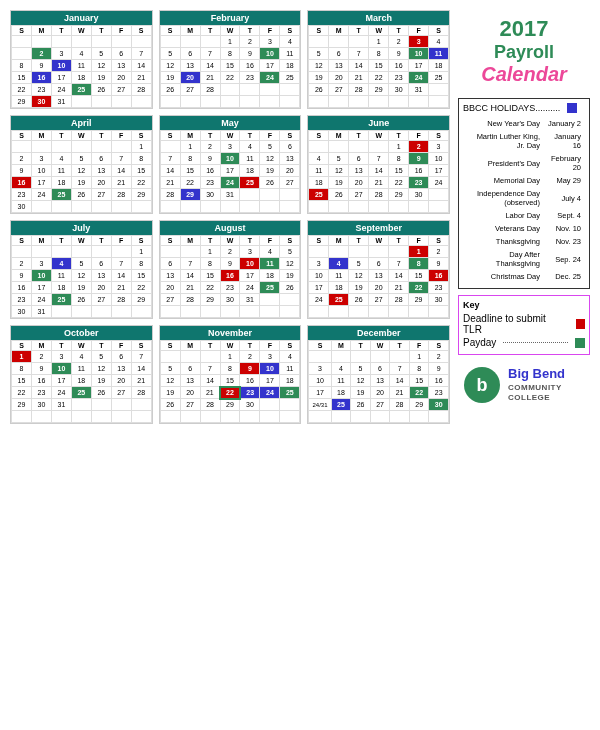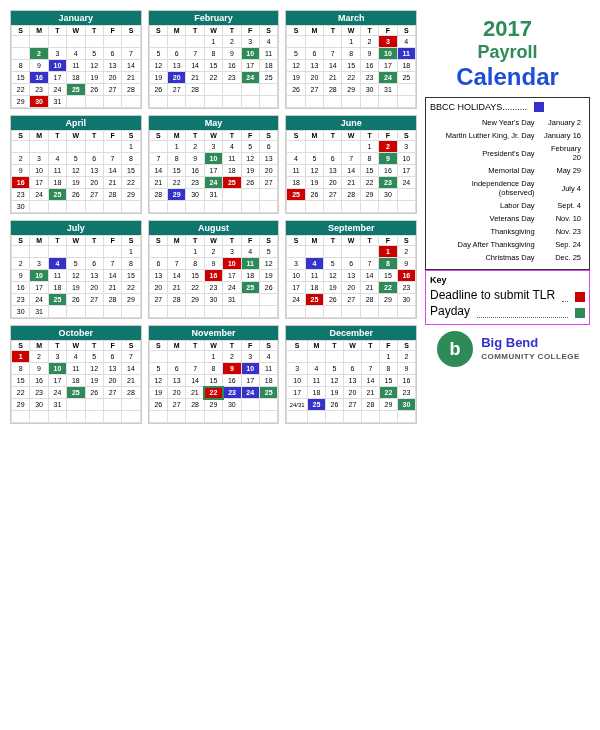--- a/index.html
+++ b/index.html
@@ -55,42 +55,44 @@
       border: 1px solid #ddd;
       min-width: 14px;
       height: 12px;
     }
     .red-bg { background: #cc0000; color: white; font-weight: bold; }
     .green-bg { background: #2e8b57; color: white; font-weight: bold; }
     .blue-bg { background: #3333cc; color: white; font-weight: bold; }
     .both-bg { background: #cc0000; color: white; font-weight: bold; border: 2px solid #2e8b57 !important; }
 
     .sidebar {
-      width: 165px;
+      width: 132px;
       display: flex;
       flex-direction: column;
+      gap: 6px;
     }
     .title-block {
       text-align: center;
       padding: 6px 4px;
     }
     .title-block .year {
       font-size: 22px;
       font-weight: bold;
       color: #2e8b57;
     }
     .title-block .payroll {
       font-size: 18px;
       font-weight: bold;
       color: #2e8b57;
     }
     .title-block .calendar-word {
-      font-size: 24px;
+      font-size: 20px;
       font-weight: bold;
-      color: #1d4ed8;
+      color: #ec4899;
+      font-style: italic;
     }
     .info-box {
       border: 1px solid #333;
       padding: 4px;
     }
     .info-box-title {
       font-size: 9px;
       font-weight: normal;
       display: flex;
       align-items: center;
@@ -116,23 +118,23 @@
       border: 1px solid #d946ef;
       padding: 4px;
     }
     .key-title {
       font-size: 9px;
       font-weight: bold;
       margin-bottom: 3px;
     }
     .key-item {
       display: flex;
-      align-items: flex-end;
+      align-items: center;
       gap: 4px;
-      font-size: 12px;
+      font-size: 10px;
       margin-bottom: 2px;
     }
     .key-red { width: 10px; height: 10px; background: #cc0000; display: inline-block; }
     .key-green { width: 10px; height: 10px; background: #2e8b57; display: inline-block; }
     .dotted-line {
       flex: 1;
       border-bottom: 1px dotted #666;
       margin: 0 3px;
     }
     .phone-box {

